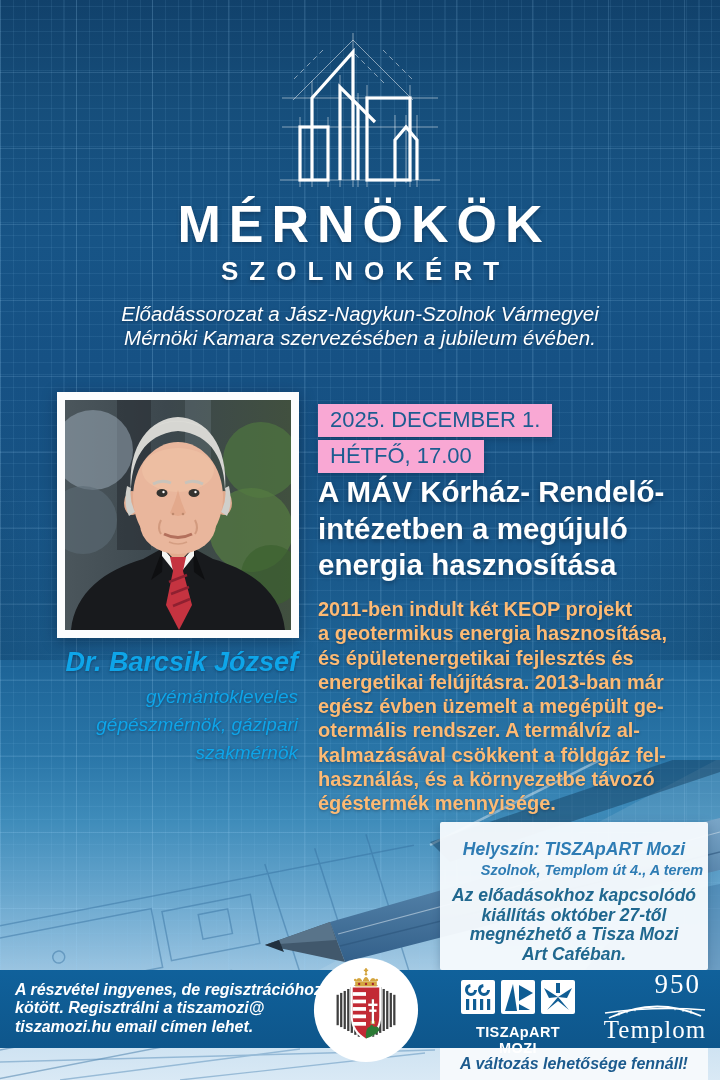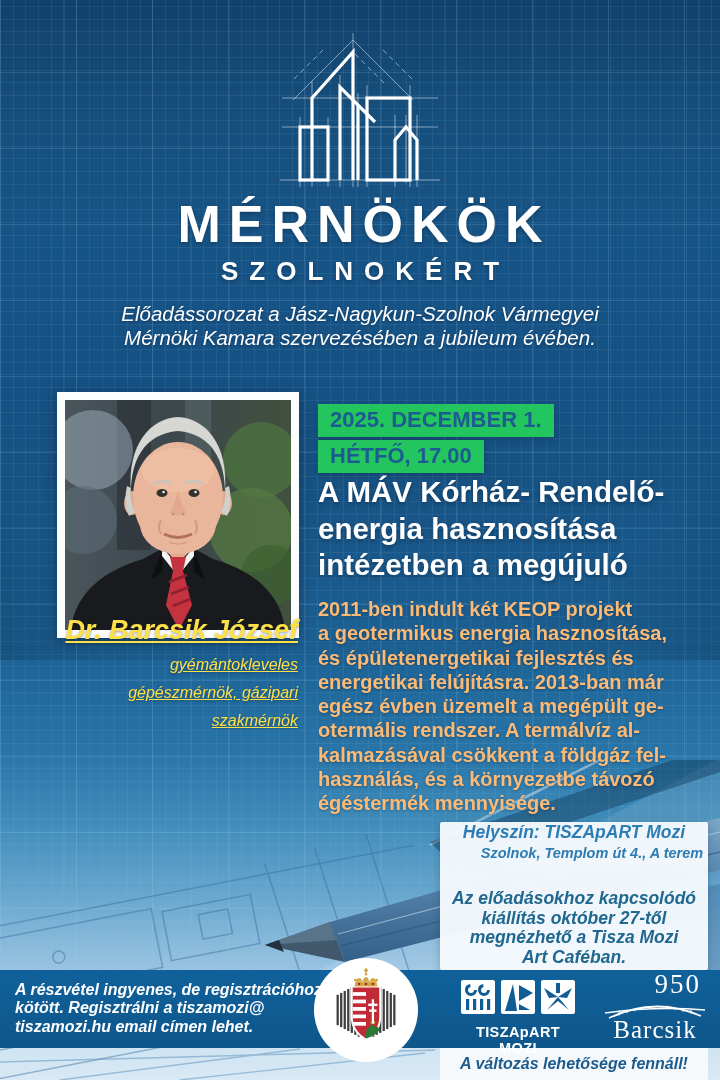--- a/index.html
+++ b/index.html
@@ -32,43 +32,43 @@
     font-weight:700;font-size:26px;line-height:30px;letter-spacing:11px;padding-left:11px;
     text-shadow:0 2px 4px rgba(0,20,40,.35);}
   .series{left:0;right:0;top:302px;text-align:center;color:#fff;
     font-style:italic;font-weight:400;font-size:20.5px;line-height:23.5px;
     text-shadow:0 1px 3px rgba(0,20,40,.4);}
 
   
   .photo-frame{left:57px;top:392px;width:226px;height:230px;background:#fcfdfe;
     padding:8px;box-shadow:0 3px 14px rgba(0,18,40,.4);}
   .photo-frame svg{display:block;}
-  .speaker{left:20px;top:614px;width:278px;text-align:right;color:#fde047;text-decoration:underline;}
+  .speaker{left:20px;top:646px;width:278px;text-align:right;color:#0ea5e9;}
   .speaker-name{font-style:italic;font-weight:700;font-size:27px;line-height:32px;
     margin-bottom:5px;text-shadow:0 1px 3px rgba(0,20,40,.4);}
-  .speaker-role{font-style:italic;font-weight:500;font-size:16px;line-height:28px;
+  .speaker-role{font-style:italic;font-weight:500;font-size:19px;line-height:28px;
     text-shadow:0 1px 3px rgba(0,20,40,.4);}
 
   
   .badges{left:318px;top:404px;}
-  .badge{display:table;background:#22c55e;color:#1d5c90;font-weight:700;font-size:22px;
+  .badge{display:table;background:#f9a8d4;color:#1d5c90;font-weight:400;font-size:22px;
     line-height:26px;padding:3px 12px 4px;margin-bottom:3px;
     box-shadow:0 2px 6px rgba(0,18,40,.3);}
   .event-title{left:318px;top:474px;width:400px;color:#fff;font-weight:800;
     font-size:29.5px;line-height:36.5px;text-shadow:0 2px 4px rgba(0,20,40,.4);}
   .event-desc{left:318px;top:597px;width:400px;color:#fdba74;font-weight:700;
     font-size:20px;line-height:24.3px;text-shadow:0 1px 3px rgba(0,20,40,.35);}
 
   
   .venue-box{left:440px;top:822px;width:268px;height:148px;
     background:rgba(246,250,253,.96);border-radius:2px;text-align:center;
     box-shadow:0 2px 10px rgba(10,40,70,.25);}
-  .venue-heading{font-style:italic;font-weight:700;font-size:17.5px;color:#2e7cb4;}
+  .venue-heading{margin-top:17px;font-style:italic;font-weight:700;font-size:17.5px;color:#2e7cb4;}
   .venue-address{margin-top:2px;font-style:italic;font-weight:600;font-size:14.5px;color:#2e7cb4;margin-left:36px;}
-  .venue-note{margin-top:28px;font-style:italic;font-weight:700;font-size:17.5px;
+  .venue-note{margin-top:8px;font-style:italic;font-weight:700;font-size:17.5px;
     line-height:19.6px;color:#20688f;}
 
   
   .bottom-bar{left:0;top:970px;width:720px;height:78px;
     background:linear-gradient(180deg,#10619b 0%,#0e568b 100%);z-index:4;}
   .reg{position:absolute;left:15px;top:11px;color:#fff;font-style:italic;font-weight:600;
     font-size:16px;line-height:18.4px;}
   .tagline-box{left:440px;top:1048px;width:268px;height:32px;background:#f5f9fc;z-index:4;}
   .tagline{font-style:italic;font-weight:700;font-size:16px;line-height:32px;
     color:#1c5b8e;text-align:center;}
@@ -239,22 +239,22 @@
     </div>
   </div>
 
   <div class="abs badges">
     <div class="badge">2025. DECEMBER 1.</div>
     <div class="badge">HÉTFŐ, 17.00</div>
   </div>
 
   <div class="abs event-title">
     <div>A MÁV Kórház- Rendelő-</div>
+    <div>intézetben a megújuló</div>
     <div>energia hasznosítása</div>
-    <div>intézetben a megújuló</div>
   </div>
 
   <div class="abs event-desc">
     <div>2011-ben indult két KEOP projekt</div>
     <div>a geotermikus energia hasznosítása,</div>
     <div>és épületenergetikai fejlesztés és</div>
     <div>energetikai felújításra. 2013-ban már</div>
     <div>egész évben üzemelt a megépült ge-</div>
     <div>otermális rendszer. A termálvíz al-</div>
     <div>kalmazásával csökkent a földgáz fel-</div>
@@ -381,16 +381,16 @@
           <line x1="40" y1="15.7" x2="40" y2="15"></line>
           <line x1="48" y1="14.8" x2="48" y2="14.4"></line>
           <line x1="56" y1="14.6" x2="56" y2="14.2"></line>
           <line x1="64" y1="15" x2="64" y2="14.4"></line>
           <line x1="72" y1="16.2" x2="72" y2="14.8"></line>
           <line x1="80" y1="17.8" x2="80" y2="15.2"></line>
           <line x1="88" y1="19.8" x2="88" y2="15.6"></line>
         </g>
       </g>
     </svg>
-    <div class="sname">Barcsik</div>
+    <div class="sname">Templom</div>
   </div>
 
 </div>
 
 </body></html>

